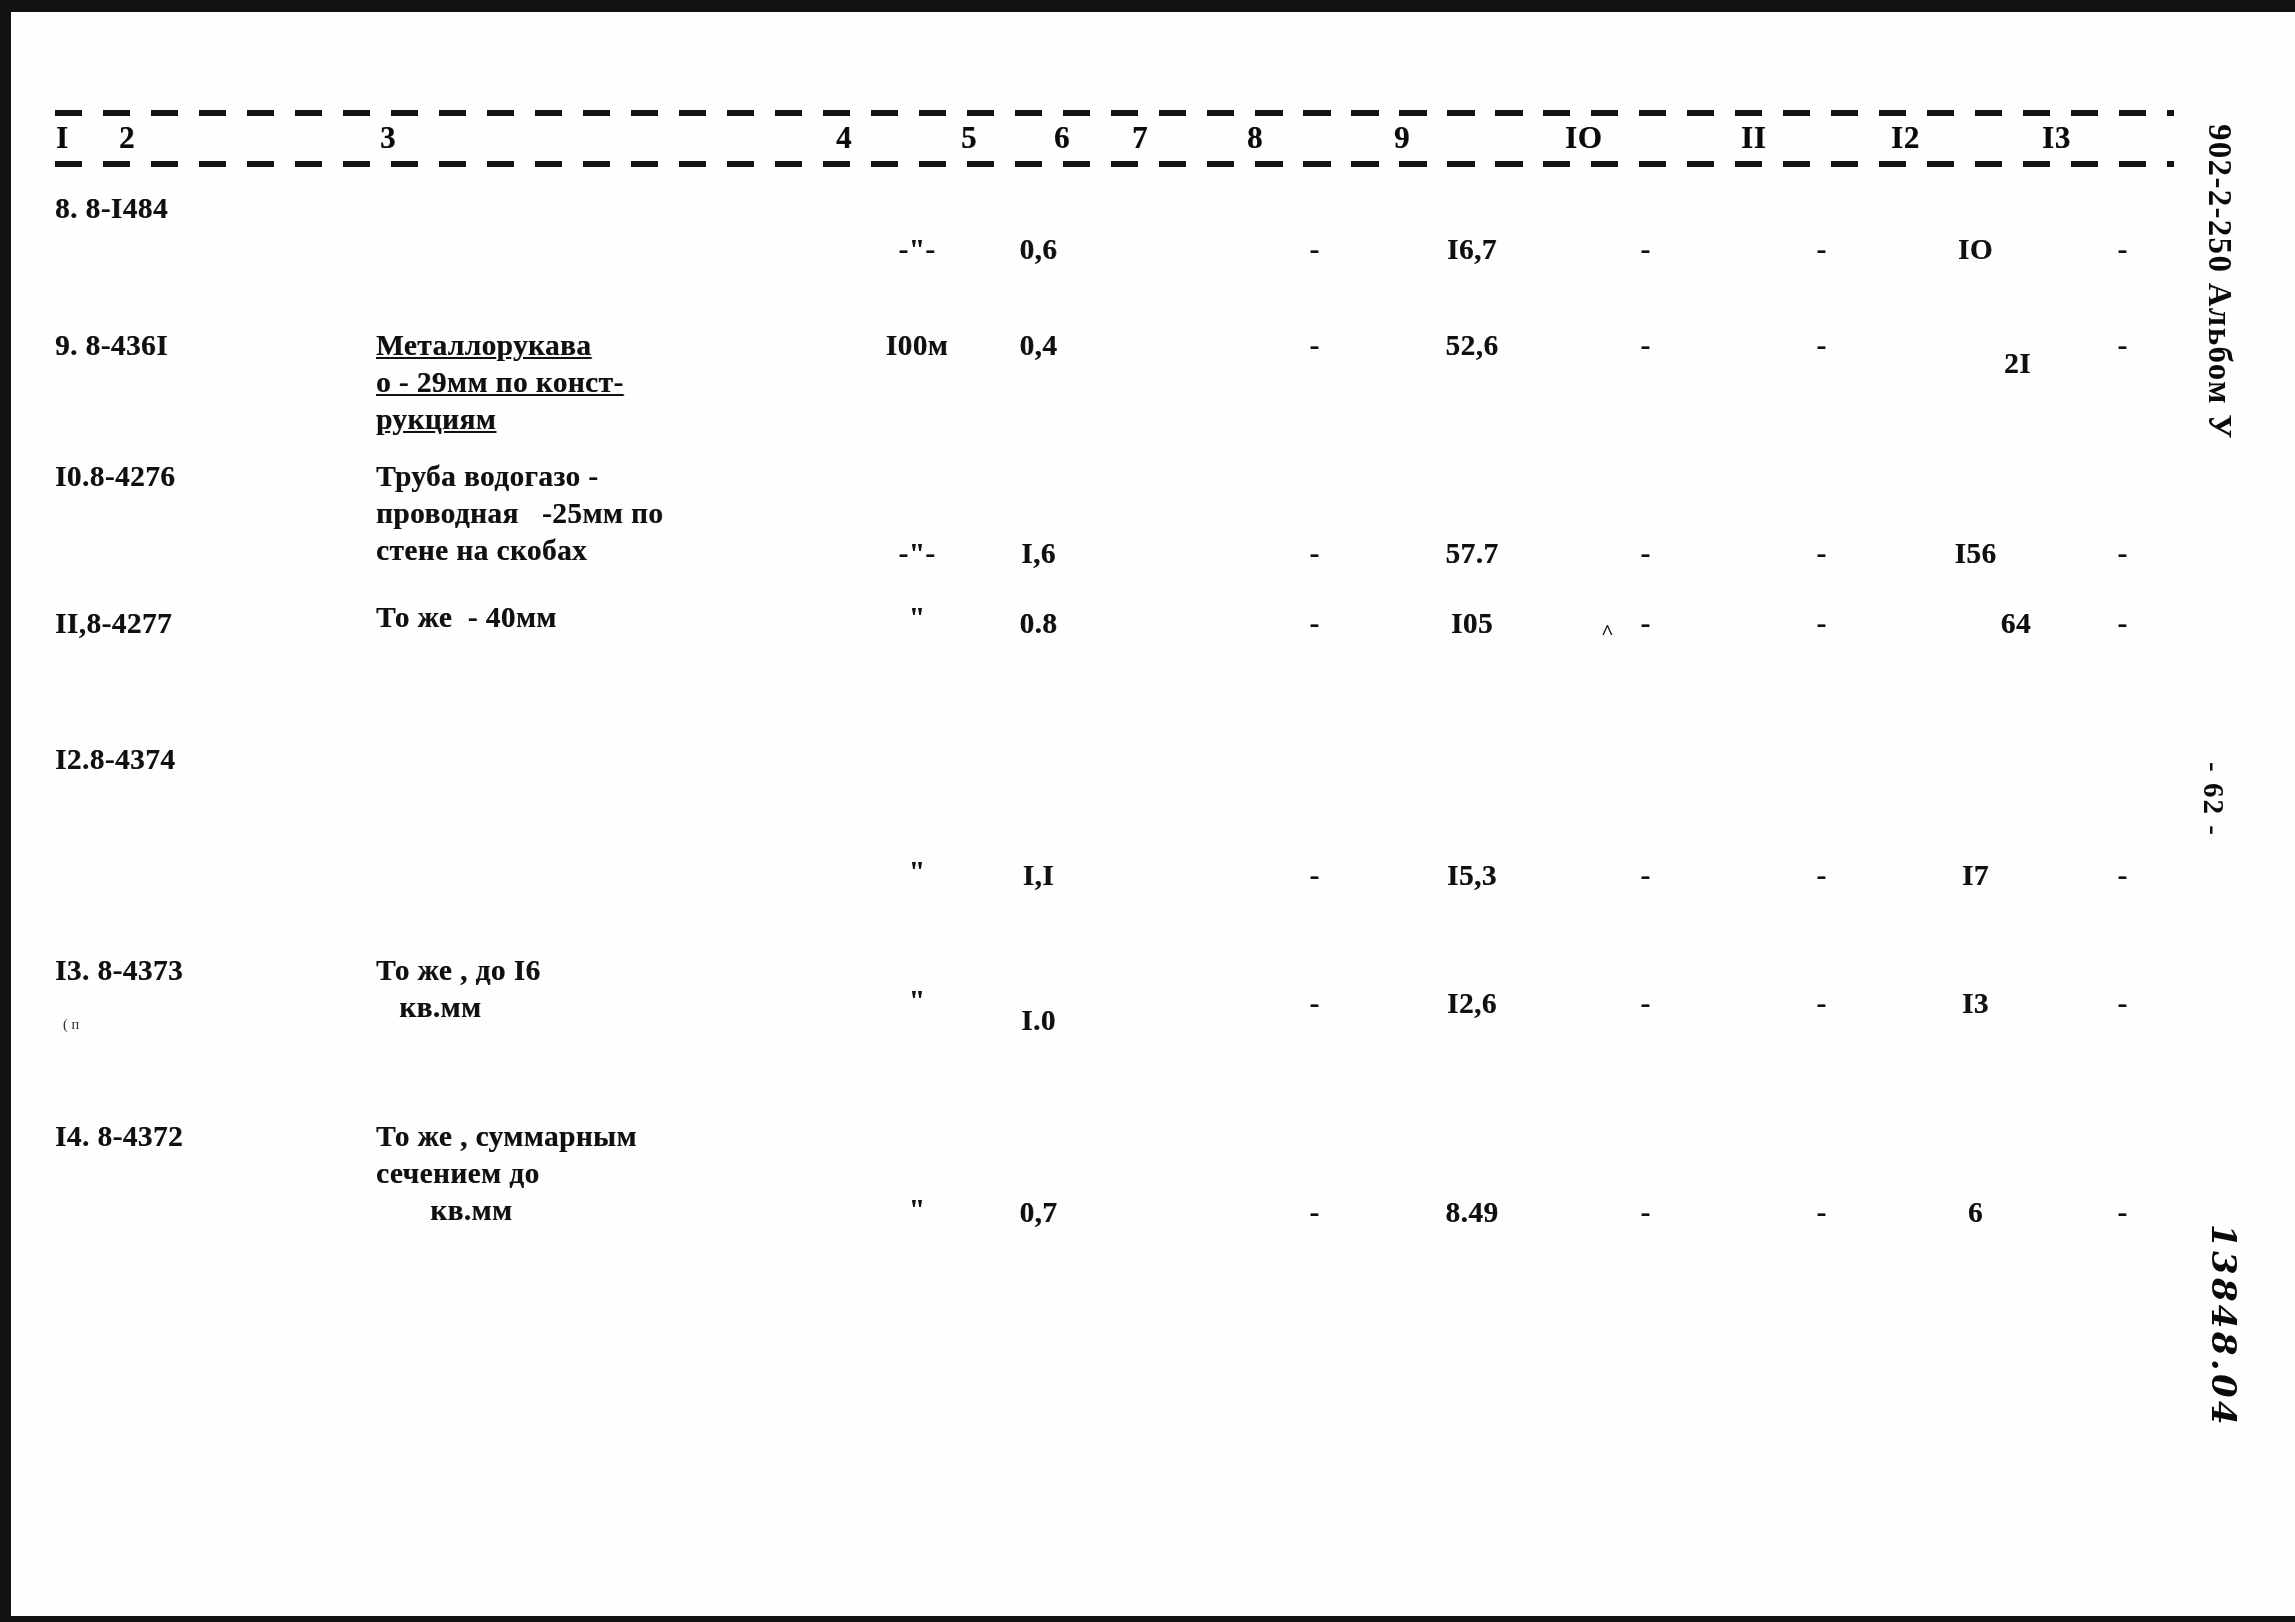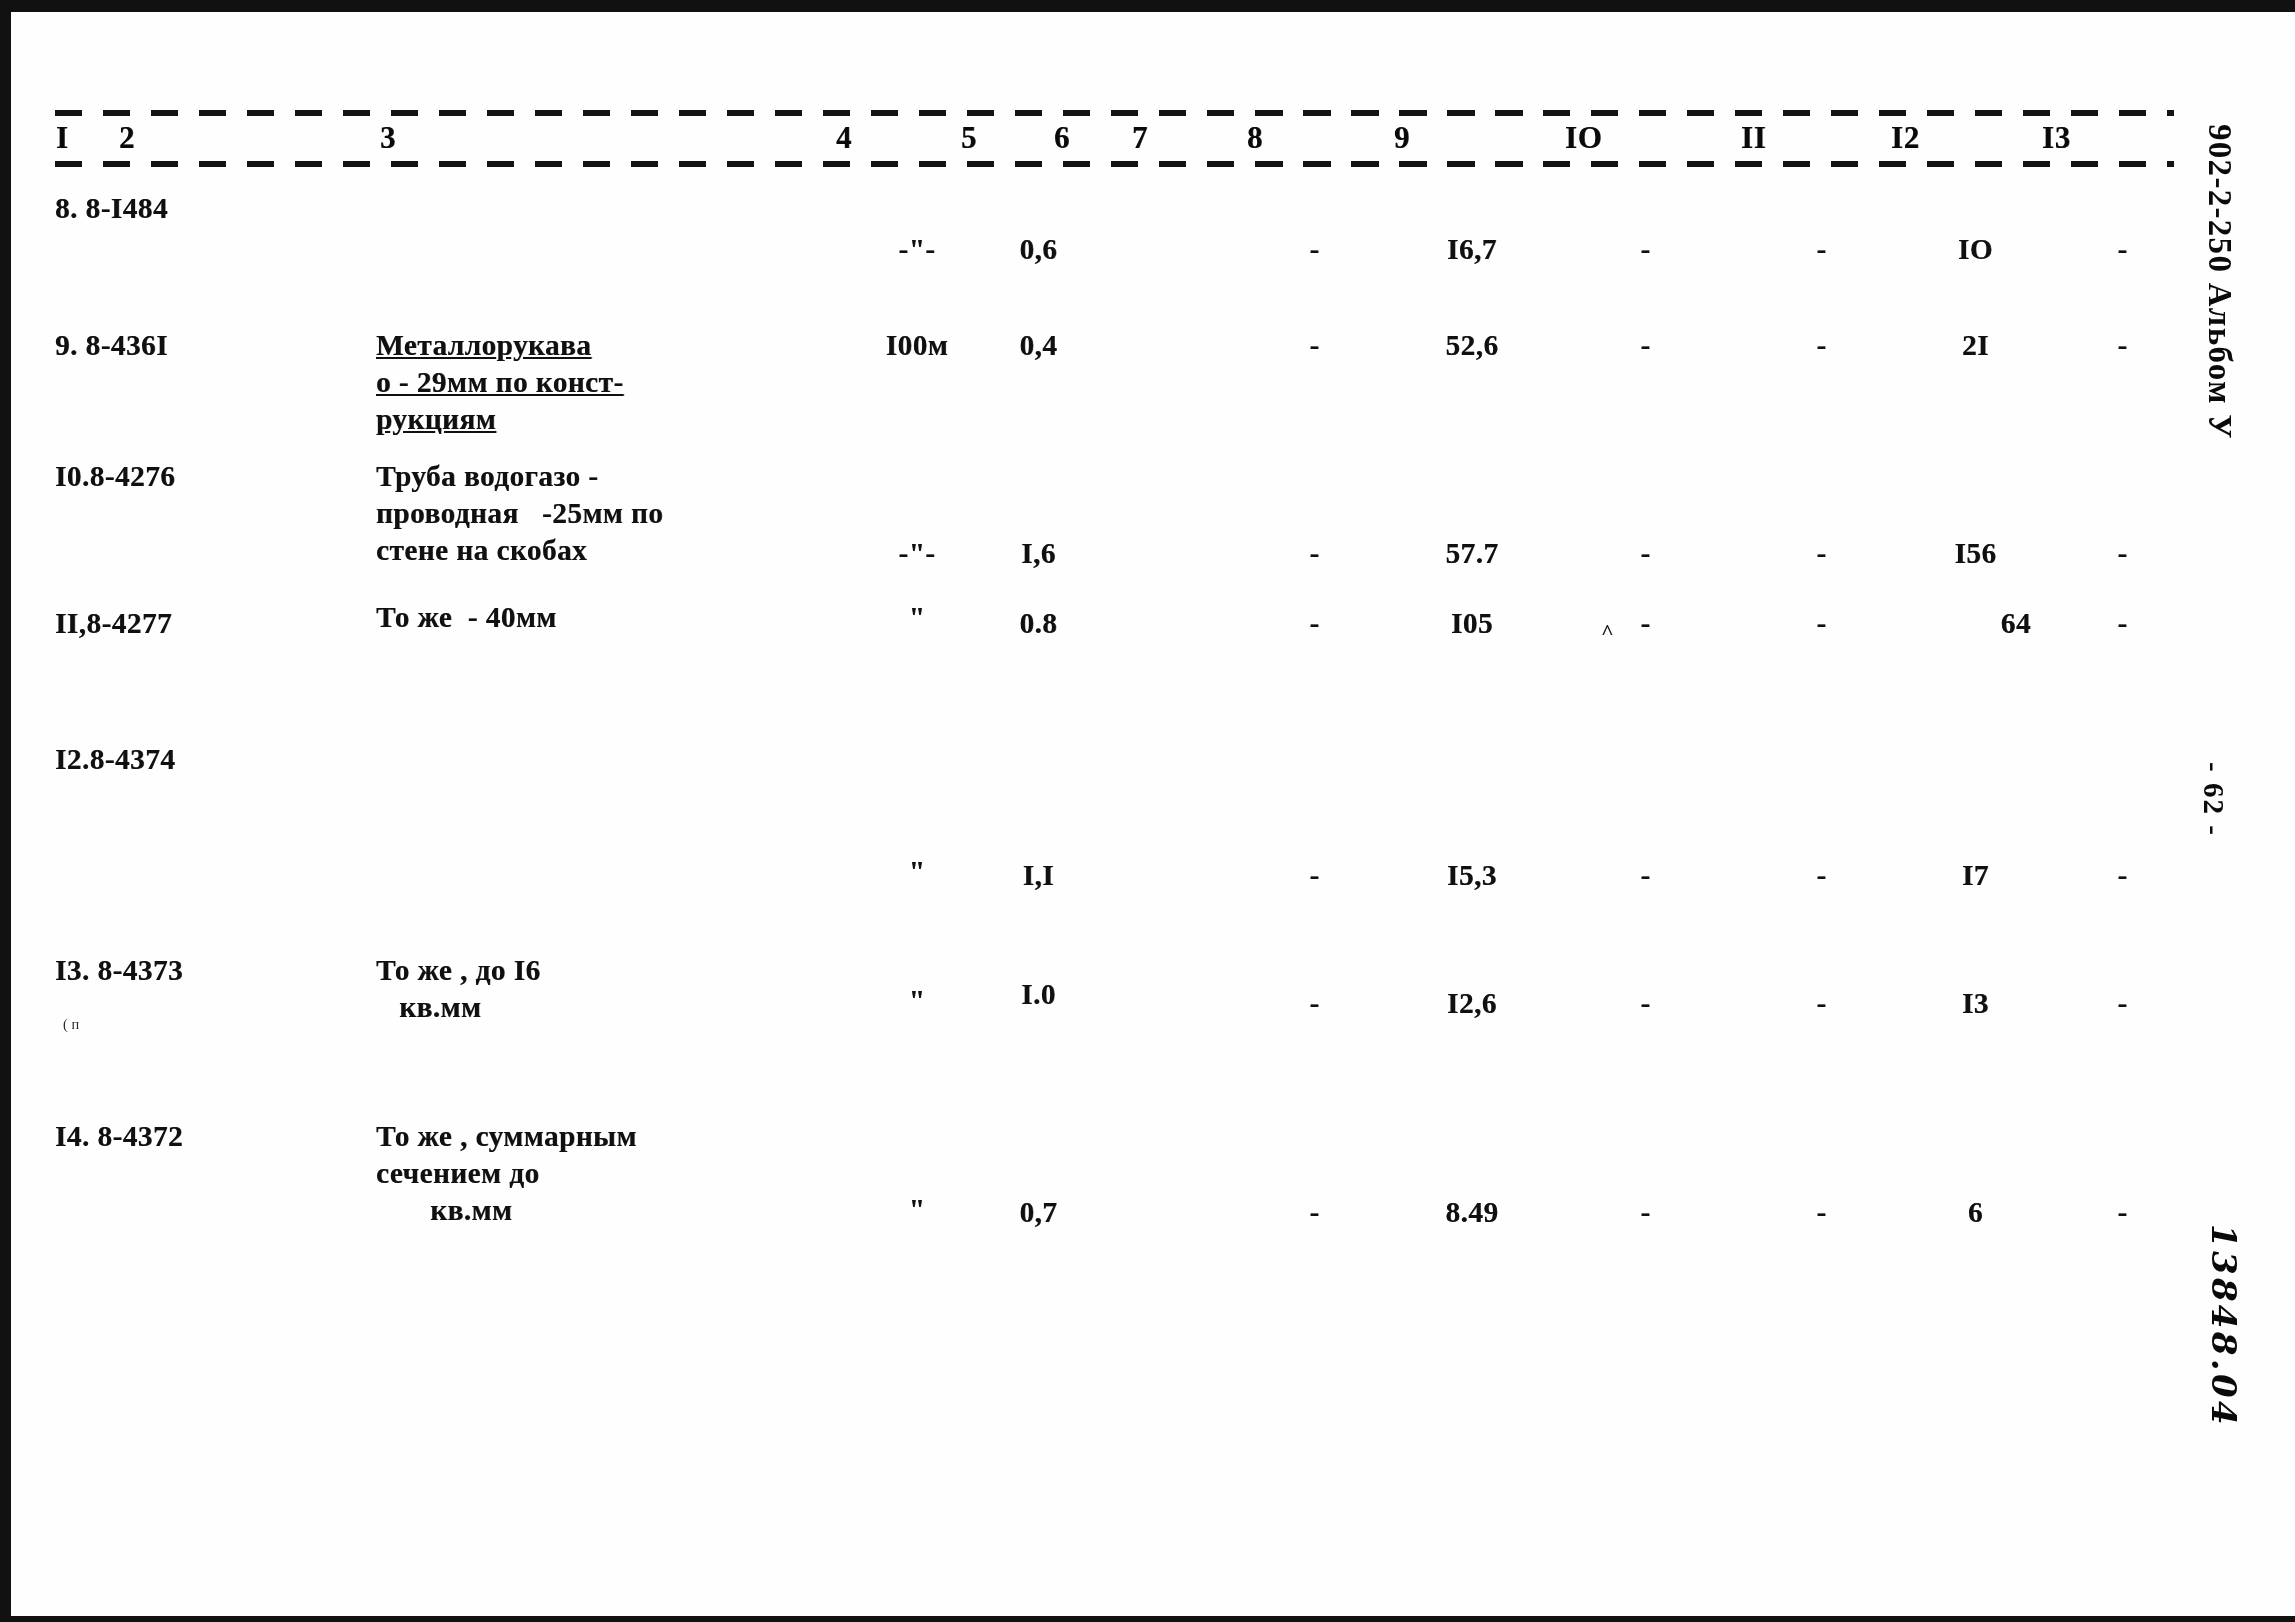--- a/index.html
+++ b/index.html
@@ -190,21 +190,21 @@
       <div class="cell c1" style="top:0px;">9. 8-436I</div>
       <div class="cell c3" style="top:0px;text-decoration:underline;">Металлорукава
 о - 29мм по конст-
 рукциям</div>
       <div class="cell c4" style="top:0px;">I00м</div>
       <div class="cell c5" style="top:0px;">0,4</div>
       <div class="cell c8" style="top:0px;">-</div>
       <div class="cell c9" style="top:0px;">52,6</div>
       <div class="cell c10" style="top:0px;">-</div>
       <div class="cell c11" style="top:0px;">-</div>
-      <div class="cell c12" style="top:0px;">2I</div>
+      <div class="cell c12" style="top:18px;text-align:right;">2I</div>
       <div class="cell c13" style="top:0px;">-</div>
     </div>
 
     <div class="row" style="height:134px;">
       <div class="cell c1" style="top:0px;">I0.8-4276</div>
       <div class="cell c3" style="top:0px;">Труба водогазо -
 проводная   -25мм по
 стене на скобах</div>
       <div class="cell c4" style="top:77px;">-"-</div>
       <div class="cell c5" style="top:77px;">I,6</div>
@@ -239,21 +239,21 @@
       <div class="cell c11" style="top:128px;">-</div>
       <div class="cell c12" style="top:128px;">I7</div>
       <div class="cell c13" style="top:128px;">-</div>
     </div>
 
     <div class="row" style="height:164px;">
       <div class="cell c1" style="top:14.4px;">I3. 8-4373</div>
       <div class="cell c3" style="top:14.4px;">То же , до I6
    кв.мм</div>
       <div class="cell c4" style="top:44px;">"</div>
-      <div class="cell c5" style="top:38px;">I.0</div>
+      <div class="cell c5" style="top:64px;">I.0</div>
       <div class="cell c8" style="top:47px;">-</div>
       <div class="cell c9" style="top:47px;">I2,6</div>
       <div class="cell c10" style="top:47px;">-</div>
       <div class="cell c11" style="top:47px;">-</div>
       <div class="cell c12" style="top:47px;">I3</div>
       <div class="cell c13" style="top:47px;">-</div>
     </div>
 
     <div class="row" style="height:170px;">
       <div class="cell c1" style="top:15.7px;">I4. 8-4372</div>

